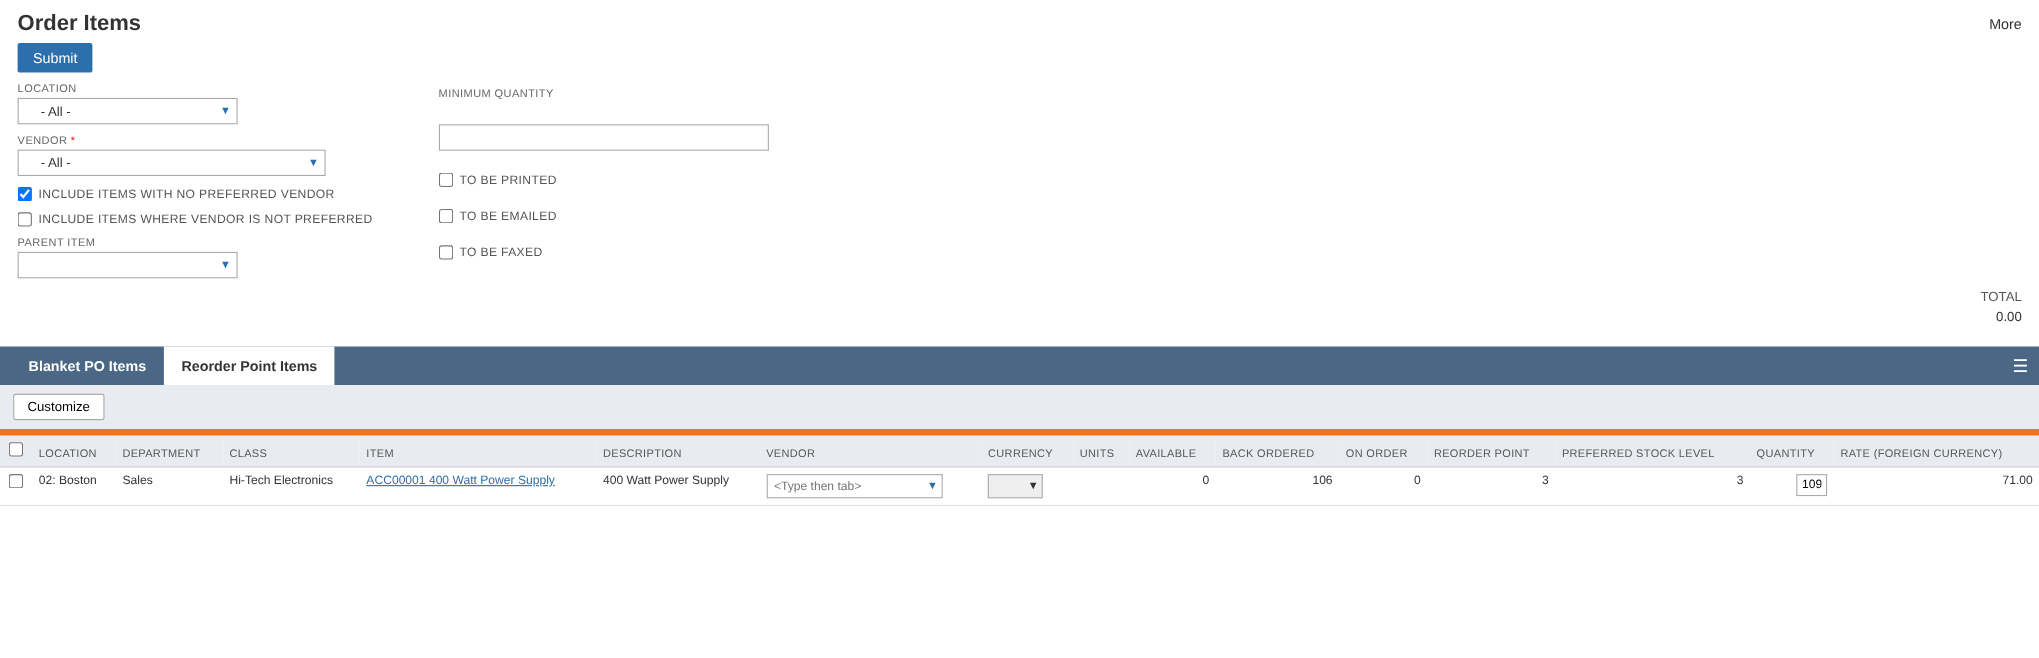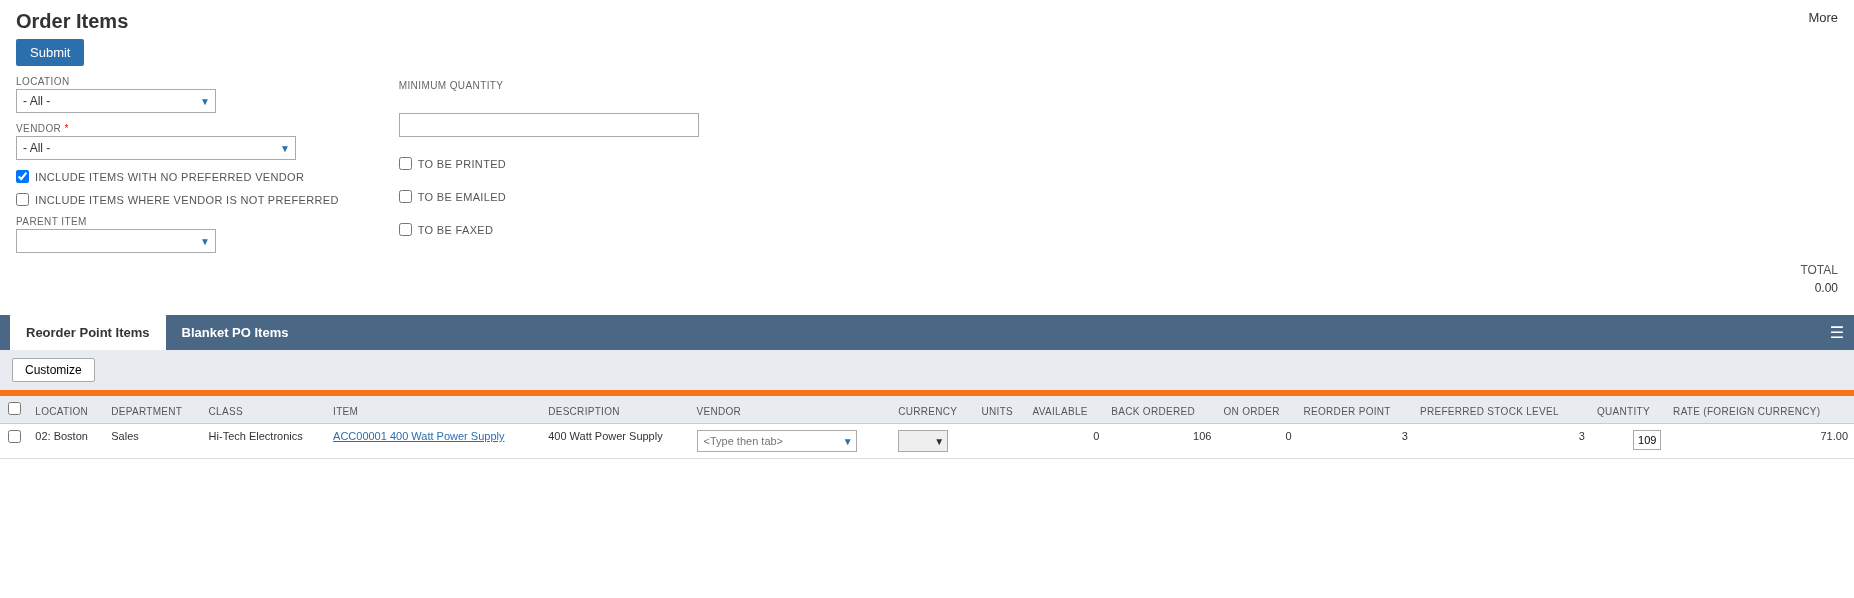--- a/index.html
+++ b/index.html
@@ -1,18 +1,18 @@
 <!DOCTYPE html>
 <html><head>
   <meta charset="utf-8">
   <style>
     * { box-sizing: border-box; margin: 0; padding: 0; }
     body { font-family: Arial, sans-serif; font-size: 12px; color: #333; background: #fff; }
 
-    .page-header { display: flex; justify-content: space-between; align-items: flex-start; padding: 10px 16px 6px 16px; }
+    .page-header { display: flex; justify-content: space-between; align-items: center; padding: 10px 16px 6px 16px; }
     .page-title { font-size: 20px; font-weight: bold; color: #333; }
     .more-link { font-size: 13px; color: #333; cursor: pointer; }
 
     .submit-btn {
       background: #2c6fad;
       color: #fff;
       border: none;
       padding: 6px 14px;
       font-size: 13px;
       cursor: pointer;
@@ -31,21 +31,21 @@
       text-transform: uppercase;
       letter-spacing: 0.04em;
       margin-bottom: 2px;
     }
     .required-star { color: red; }
 
     .select-wrapper { position: relative; display: inline-block; }
     .select-field {
       appearance: none;
       border: 1px solid #aaa;
-      padding: 4px 28px 4px 6px;
+      padding: 4px 28px 4px 20px;
       font-size: 12px;
       color: #333;
       background: #fff;
       cursor: pointer;
       width: 200px;
     }
     .select-arrow {
       position: absolute;
       right: 6px;
       top: 50%;
@@ -239,22 +239,22 @@
       <label for="to-be-faxed">TO BE FAXED</label>
     </div>
   </div>
 </div>
 
 <div class="total-section">TOTAL</div>
 <div class="total-amount">0.00</div>
 
 <div class="tabs-bar">
   <div style="display:flex;">
+    <div class="tab">Blanket PO Items</div>
     <div class="tab active">Reorder Point Items</div>
-    <div class="tab">Blanket PO Items</div>
   </div>
   <span class="tab-icon">☰</span>
 </div>
 
 <div class="customize-bar">
   <button class="customize-btn">Customize</button>
 </div>
 
 <div class="table-wrapper">
   <table>

